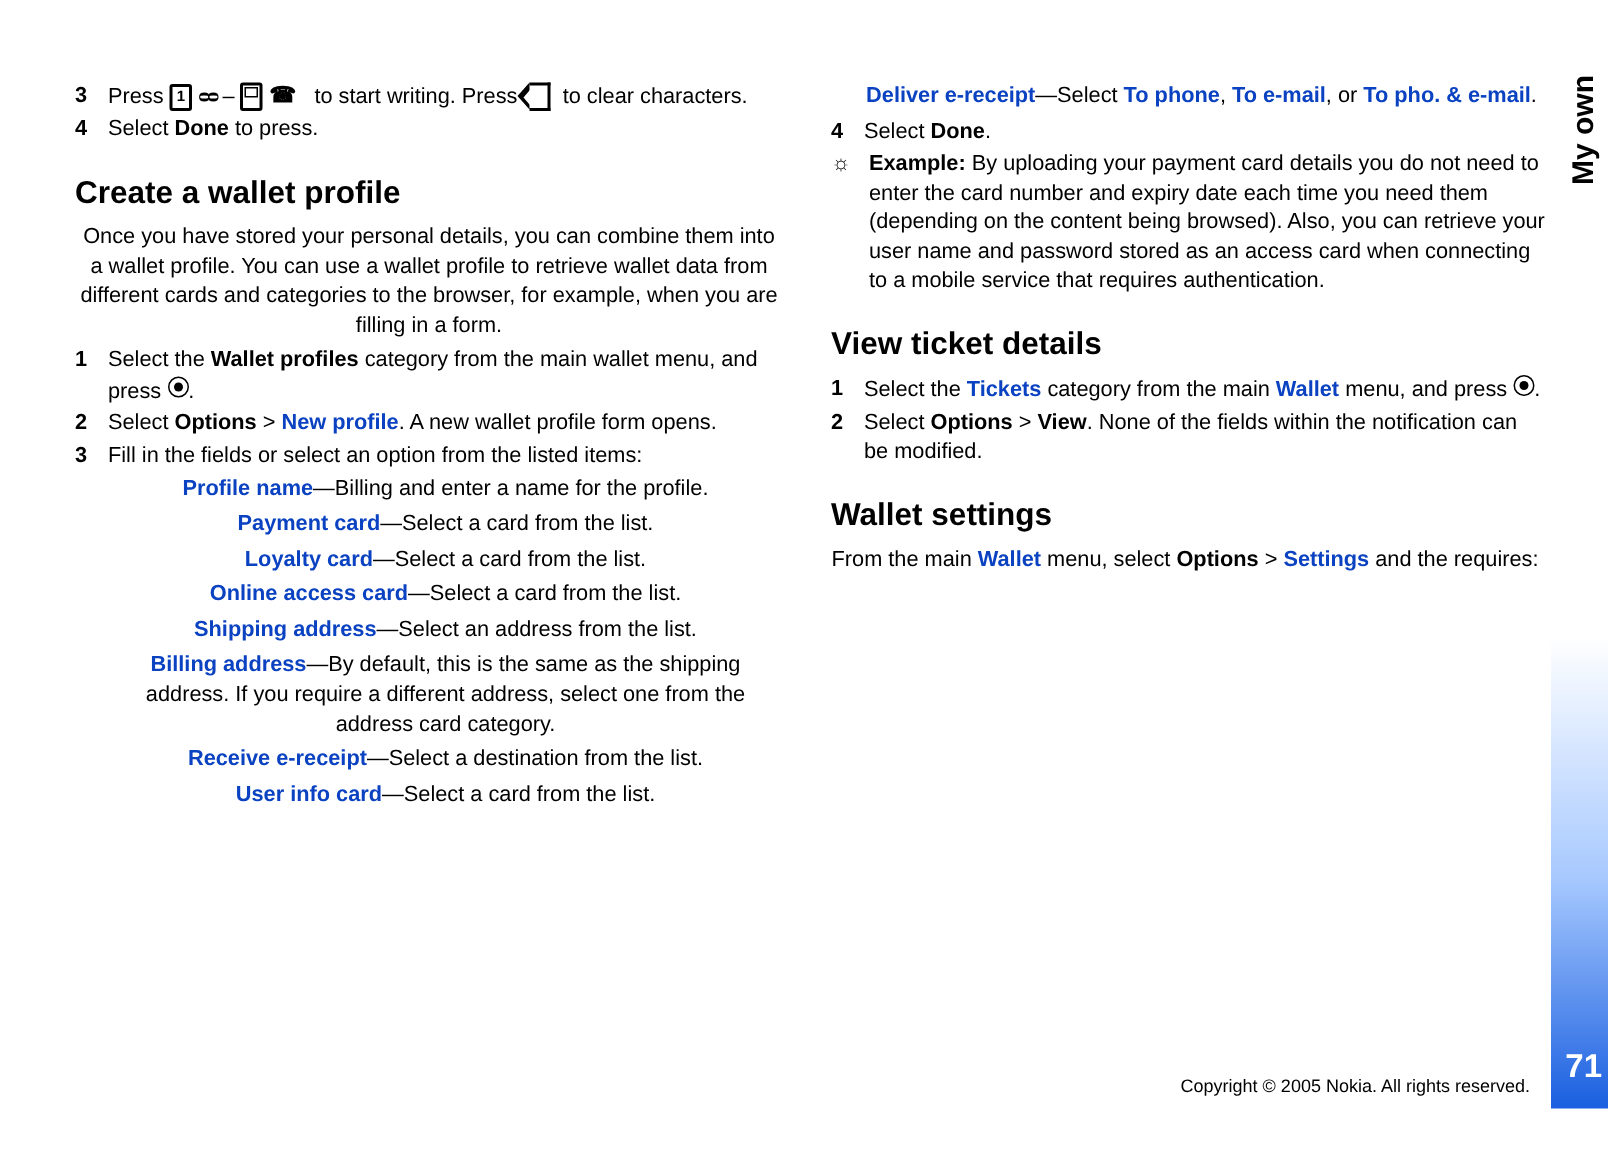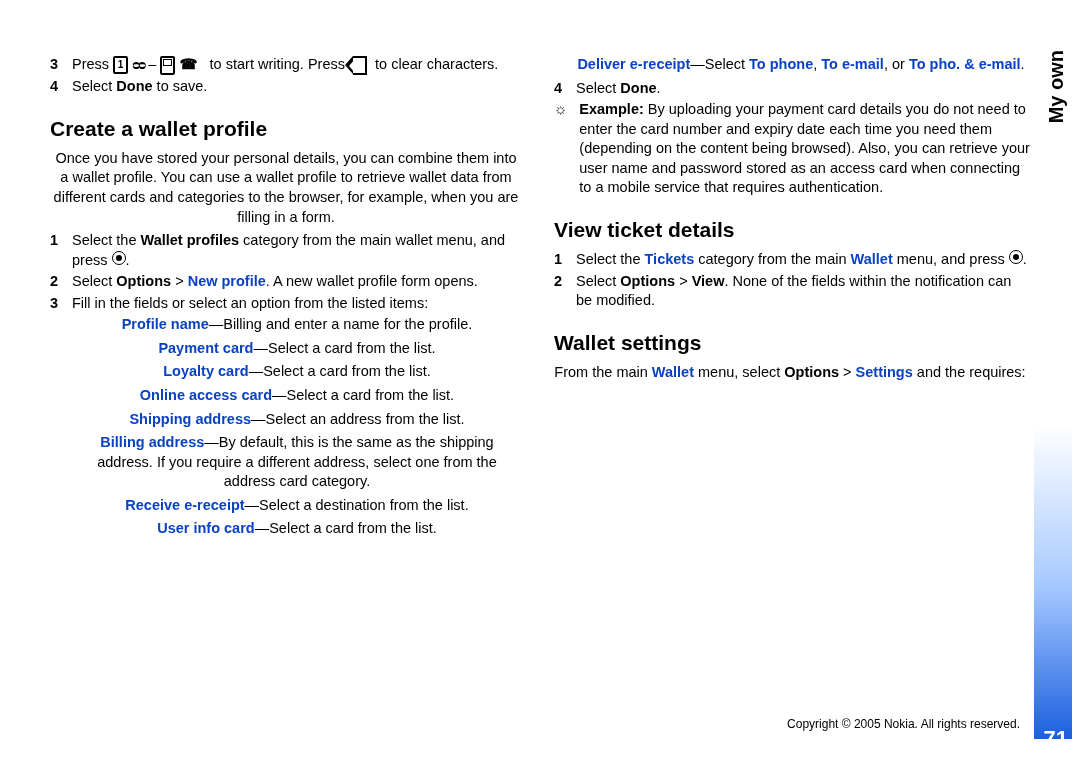--- a/index.html
+++ b/index.html
@@ -58,21 +58,21 @@
     top: 50px;
     writing-mode: vertical-rl;
     transform: rotate(180deg);
     font-size: 20px;
     font-weight: bold;
     color: #000;
   }
   .page-num {
     position: absolute;
     right: 12px;
-    bottom: 27px;
+    bottom: 55px;
     font-size: 22px;
     font-weight: bold;
     color: #fff;
   }
   .copyright {
     position: absolute;
     right: 60px;
     bottom: 48px;
     font-size: 12px;
     margin-left: 28px;
@@ -117,21 +117,21 @@
         <span class="icon phone-ic"></span>
         <span class="icon spiral">☎</span>&nbsp;&nbsp;
         <span>to start writing. Press</span>
         &nbsp;<span class="icon clear-ic"></span>&nbsp;
         <span>to clear characters.</span>
       </div>
     </div>
     <div class="numitem">
       <div class="n">4</div>
       <div class="t">
-        <span>Select </span><span class="bold">Done</span><span> to save.</span>
+        <span>Select </span><span class="bold">Done</span><span> to press.</span>
       </div>
     </div>
 
     <div class="section-head">Create a wallet profile</div>
     <p>Once you have stored your personal details, you can combine them into a wallet profile. You can use a wallet profile to retrieve wallet data from different cards and categories to the browser, for example, when you are filling in a form.</p>
 
     <div class="numitem">
       <div class="n">1</div>
       <div class="t">
         <span>Select the </span><span class="bold">Wallet profiles</span><span> category from the main wallet menu, and press </span><span class="nav-ic"></span><span>.</span>

